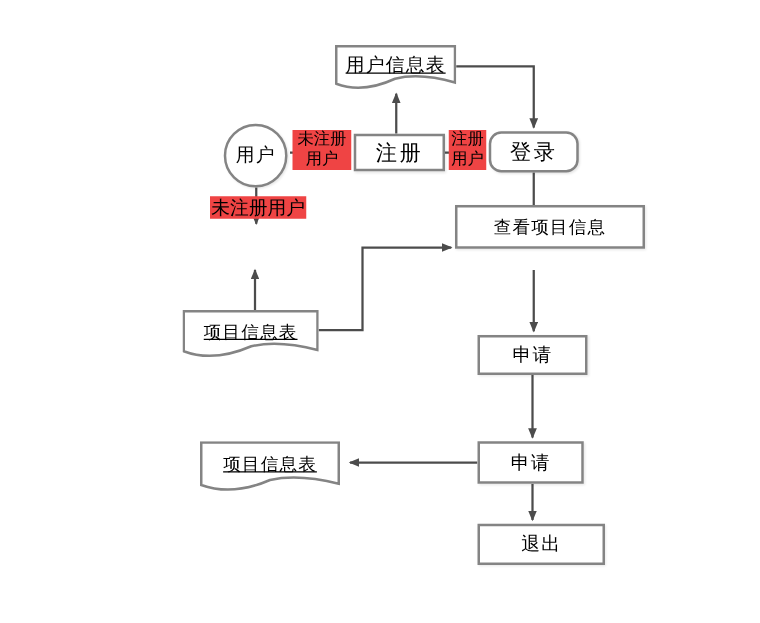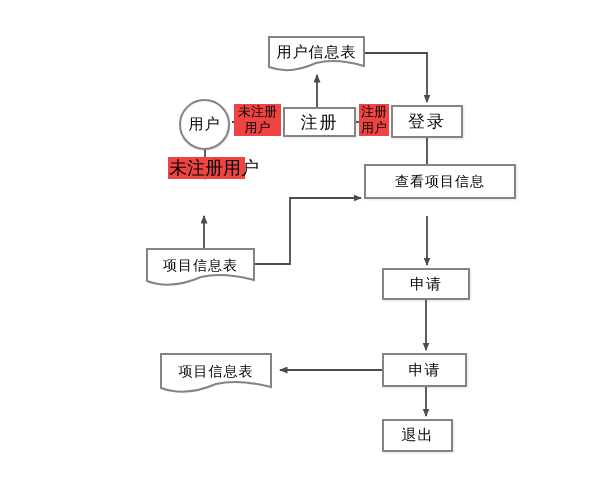--- a/index.html
+++ b/index.html
@@ -15,21 +15,21 @@
   .process{
     border:2px solid #848484;
     box-shadow:1px 1px 2px rgba(0,0,0,0.10);
   }
   .circle{
     border:2px solid #848484;border-radius:50%;
     box-shadow:1px 1px 2px rgba(0,0,0,0.10);
   }
   .doc{background:transparent;}
   .doc svg{position:absolute;left:0;top:0;}
-  .doc .doc-label{position:relative;z-index:2;}
+  .doc .doc-label{position:relative;z-index:2;text-decoration:underline;}
   .edge-label{
     position:absolute;background:#ef4444;text-align:center;line-height:1.22;
     font-size:13px;color:#000;z-index:3;white-space:nowrap;padding:0 1px;
   }
   .f17{font-size:17px;letter-spacing:2px;}
   .f15{font-size:15px;letter-spacing:1px;}
   .f14{font-size:14px;letter-spacing:1px;}
 </style>
 </head>
 <body>
@@ -66,21 +66,21 @@
   </div>
 
   <div class="node circle f15" style="left:179px;top:99px;width:51px;height:51px;">
     <span>用户</span>
   </div>
 
   <div class="node process f17" style="left:283px;top:107px;width:73px;height:30px;">
     <span>注册</span>
   </div>
 
-  <div class="node process f17" style="left:391px;top:105px;width:72px;height:33px;">
+  <div class="node process f17" style="left:391px;top:105px;width:72px;height:33px;border-radius:10px;">
     <span>登录</span>
   </div>
 
 
   <div class="node process f14" style="left:364px;top:164px;width:152px;height:35px;">
     <span>查看项目信息</span>
   </div>
 
   <div class="node doc f14" style="left:146px;top:248px;width:109px;height:44px;">
     <svg width="109" height="44" viewBox="0 0 109 44">
@@ -97,30 +97,30 @@
     <svg width="112" height="46" viewBox="0 0 112 46">
       <path d="M1,1 L111,1 L111,34 Q79,26 56,31 Q26,44 1,35 Z" fill="#ffffff" stroke="#848484" stroke-width="2"></path>
     </svg>
     <span class="doc-label" style="margin-top:-9px;">项目信息表</span>
   </div>
 
   <div class="node process f15" style="left:382px;top:353px;width:85px;height:34px;">
     <span>申请</span>
   </div>
 
-  <div class="node process f15" style="left:382px;top:419px;width:71px;height:33px;">
+  <div class="node process f15" style="left:382px;top:419px;width:102px;height:33px;">
     <span>退出</span>
   </div>
 
   <div class="edge-label" style="left:234px;top:104px;width:45px;">
     <div>未注册</div>
     <div>用户</div>
   </div>
 
-  <div class="edge-label" style="left:168px;top:157px;width:75px;font-size:18px;">
+  <div class="edge-label" style="left:168px;top:157px;width:75px;font-size:15px;">
     <div>未注册用户</div>
   </div>
 
   <div class="edge-label" style="left:359px;top:104px;width:28px;">
     <div>注册</div>
     <div>用户</div>
   </div>
 
 </div>
 

